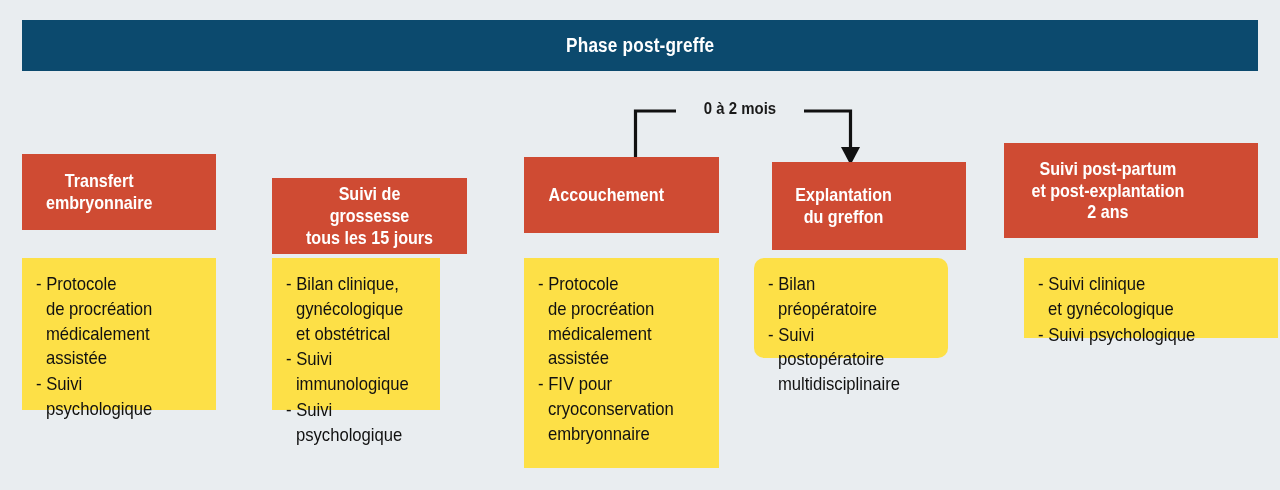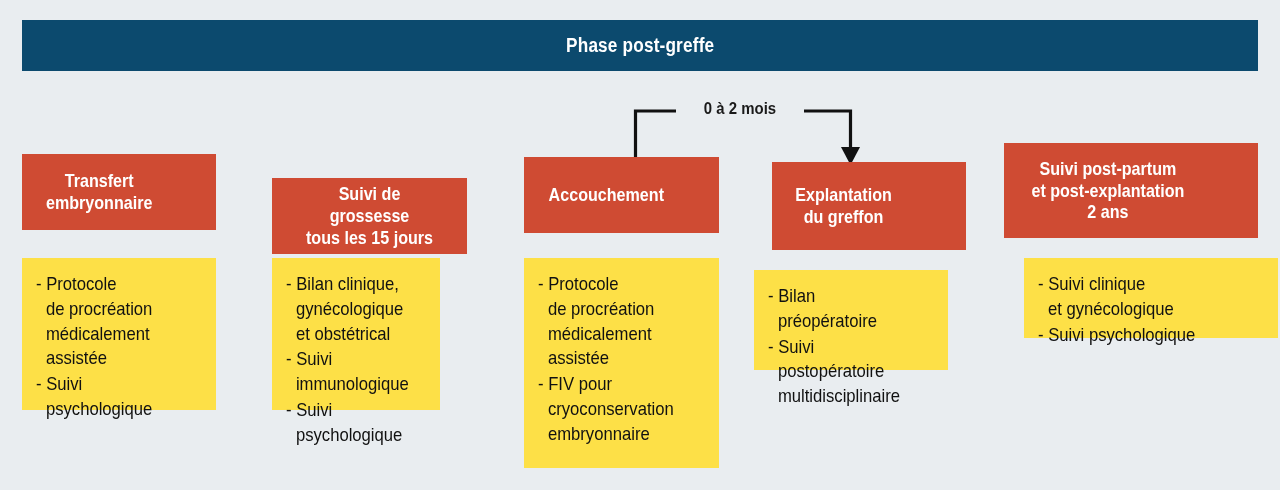--- a/index.html
+++ b/index.html
@@ -179,21 +179,21 @@
   embryonnaire</li>
       </ul>
     </div>
   </div>
 
   <div class="column">
     <div class="col-header" style="left:772px; top:162px; width:194px; height:88px;">
       <span class="hdr-text">Explantation
 du greffon</span>
     </div>
-    <div class="col-body" style="left:754px; top:270px; width:194px; height:100px;">
+    <div class="col-body" style="left:754px; top:258px; width:194px; height:100px;border-radius:10px;">
       <ul class="bullet-list">
         <li class="bullet-item">- Bilan préopératoire</li>
         <li class="bullet-item">- Suivi postopératoire
   multidisciplinaire</li>
       </ul>
     </div>
   </div>
 
   <div class="column">
     <div class="col-header" style="left:1004px; top:143px; width:254px; height:95px;">

